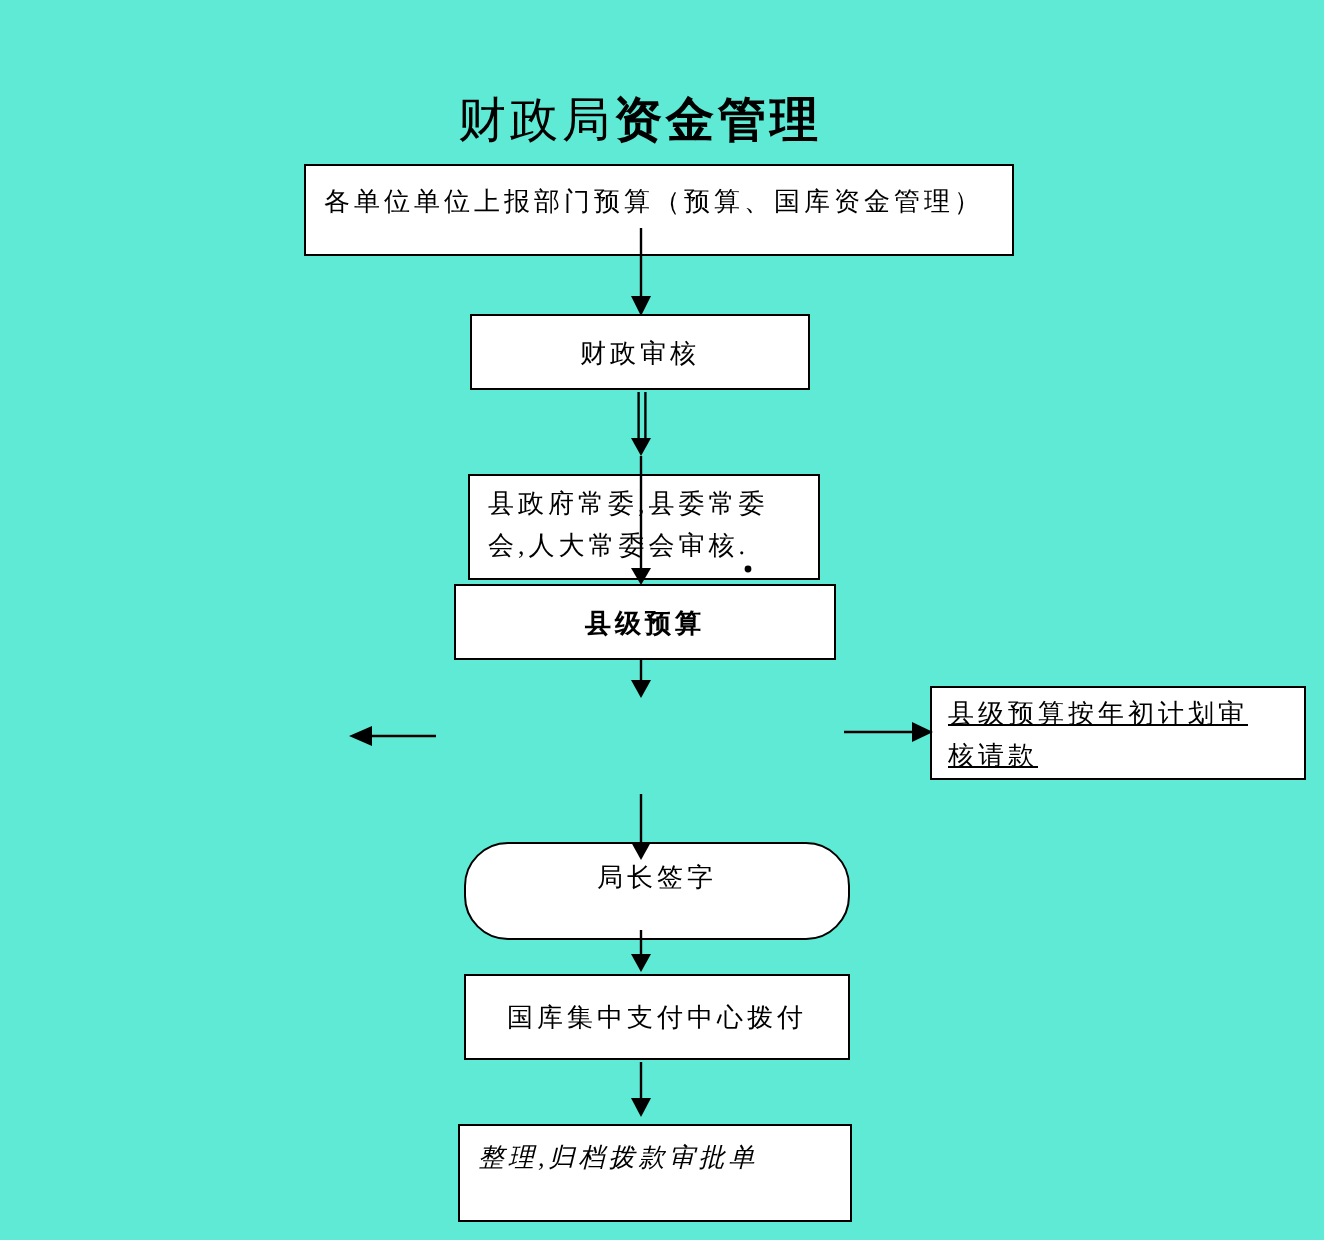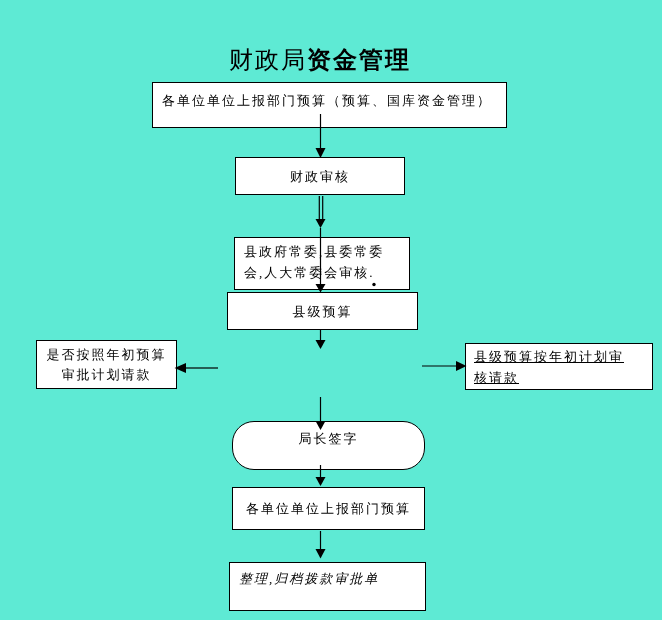--- a/index.html
+++ b/index.html
@@ -18,21 +18,21 @@
   .node {
     position:absolute; box-sizing:border-box;
     background:#ffffff; border:1px solid #000000;
     font-size:13px; letter-spacing:2px; line-height:21px; color:#000;
   }
   .center-flex { display:flex; align-items:center; justify-content:center; text-align:center; }
 
   .n-report   { left:152px; top:82px;  width:355px; height:46px; padding:7px 6px 0 9px; }
   .n-review   { left:235px; top:157px; width:170px; height:38px; }
   .n-committee{ left:234px; top:227px; width:176px; height:53px; padding:3px 4px 0 9px;margin-top:10px; }
-  .n-budget   { left:227px; top:292px; width:191px; height:38px; }
+  .n-budget   { left:227px; top:292px; width:191px; height:38px;font-weight:bold; }
   .n-plan     { left:36px;  top:340px; width:141px; height:49px; line-height:20px; }
   .n-apply    { left:218px; top:348px; width:204px; height:50px; line-height:21px; }
   .n-audit    { left:465px; top:343px; width:188px; height:47px; padding:2px 4px 0 8px;text-decoration:underline; }
   .n-sign     { left:232px; top:421px; width:193px; height:49px; padding-top:6px; text-align:center;border-radius:22px; }
   .n-pay      { left:232px; top:487px; width:193px; height:43px; }
   .n-archive  { left:229px; top:562px; width:197px; height:49px; padding:5px 4px 0 9px;font-style:italic; }
 
   #arrow-layer {
     position:absolute; left:0; top:0; width:662px; height:620px;
     pointer-events:none;
@@ -58,35 +58,32 @@
   </div>
 
   <div class="node n-committee">
     <span>县政府常委,县委常委<br>会,人大常委会审核.</span>
   </div>
 
   <div class="node n-budget center-flex">
     <span>县级预算</span>
   </div>
 
-  <div class="node n-plan center-flex">
-    <span>是否按照年初预算<br>审批计划请款</span>
-  </div>
 
 
   <div class="node n-audit">
     <span>县级预算按年初计划审<br>核请款</span>
   </div>
 
   <div class="node n-sign">
     <span>局长签字</span>
   </div>
 
   <div class="node n-pay center-flex">
-    <span>各单位单位上报部门预算</span>
+    <span>国库集中支付中心拨付</span>
   </div>
 
   <div class="node n-archive">
     <span>整理,归档拨款审批单</span>
   </div>
 
   <svg id="arrow-layer" viewBox="0 0 662 620" xmlns="http://www.w3.org/2000/svg">
 
     <g>
       <line x1="320.5" y1="114" x2="320.5" y2="149"></line>

